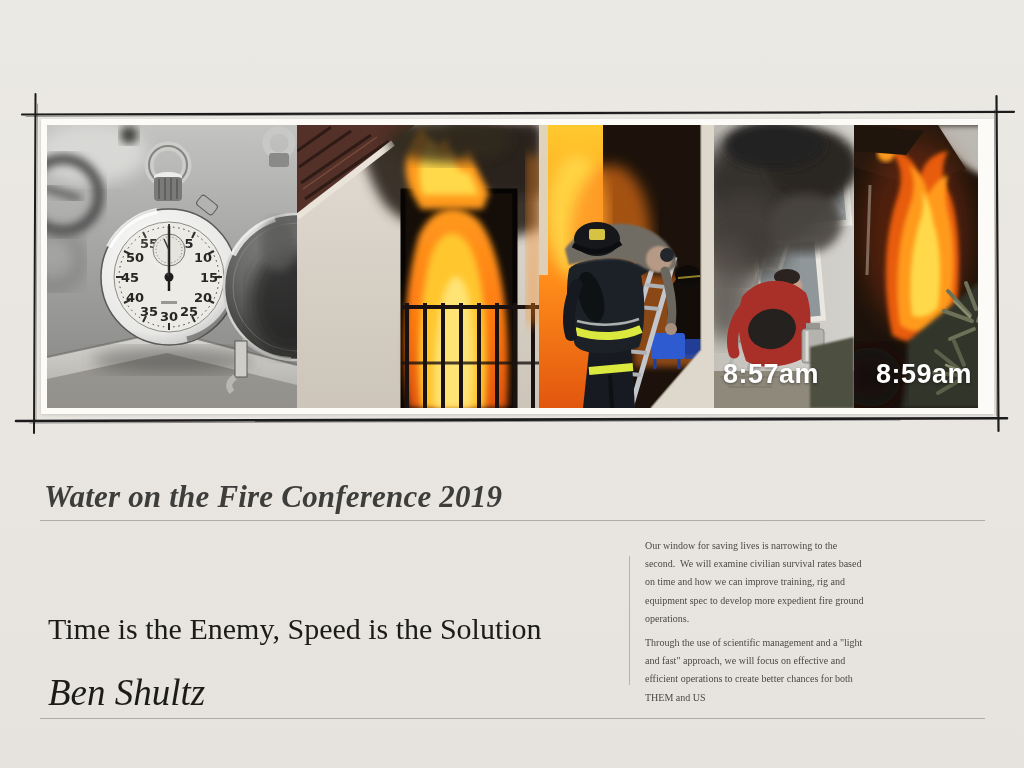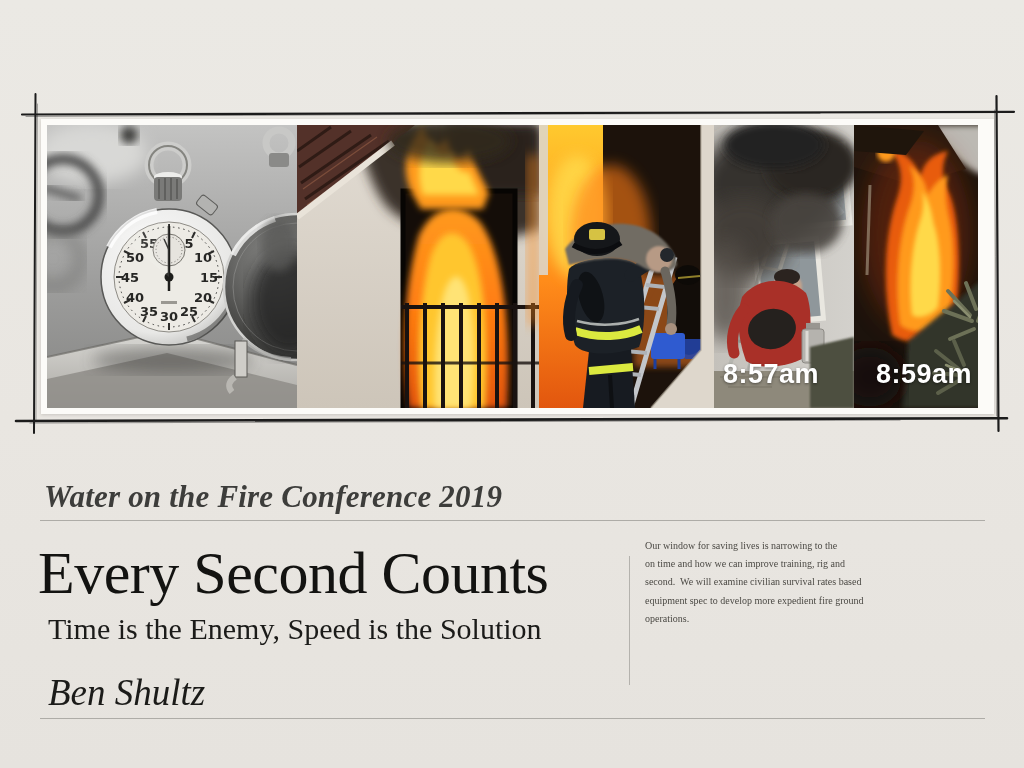--- a/index.html
+++ b/index.html
@@ -401,31 +401,36 @@
       <path d="M37.5,104 Q36.5,250 36,420" stroke-width=".9" opacity=".4"></path>
       <path d="M996.5,96 Q997.5,260 998.5,431" stroke-width="2.2"></path>
       <path d="M994.5,110 Q995.5,250 996.5,416" stroke-width=".9" opacity=".4"></path>
     </g>
   </svg>
 
   <div class="kicker">Water on the Fire Conference 2019</div>
 
   <div class="rule rule-top"></div>
 
-  <div class="title">Every Second Counts</div>
   <div class="subtitle">Time is the Enemy, Speed is the Solution</div>
   <div class="author">Ben Shultz</div>
 
   <div class="vline"></div>
 
   <div class="bodycol">
     <div class="para">
       <div class="bodyline">Our window for saving lives is narrowing to the</div>
+      <div class="bodyline">second.  We will examine civilian survival rates based</div>
       <div class="bodyline">on time and how we can improve training, rig and</div>
-      <div class="bodyline">second.  We will examine civilian survival rates based</div>
       <div class="bodyline">equipment spec to develop more expedient fire ground</div>
       <div class="bodyline">operations.</div>
     </div>
+    <div class="para">
+      <div class="bodyline">Through the use of scientific management and a "light</div>
+      <div class="bodyline">and fast" approach, we will focus on effective and</div>
+      <div class="bodyline">efficient operations to create better chances for both</div>
+      <div class="bodyline">THEM and US</div>
+    </div>
   </div>
 
   <div class="rule rule-bottom"></div>
 
 </div>
 
 </body></html>

